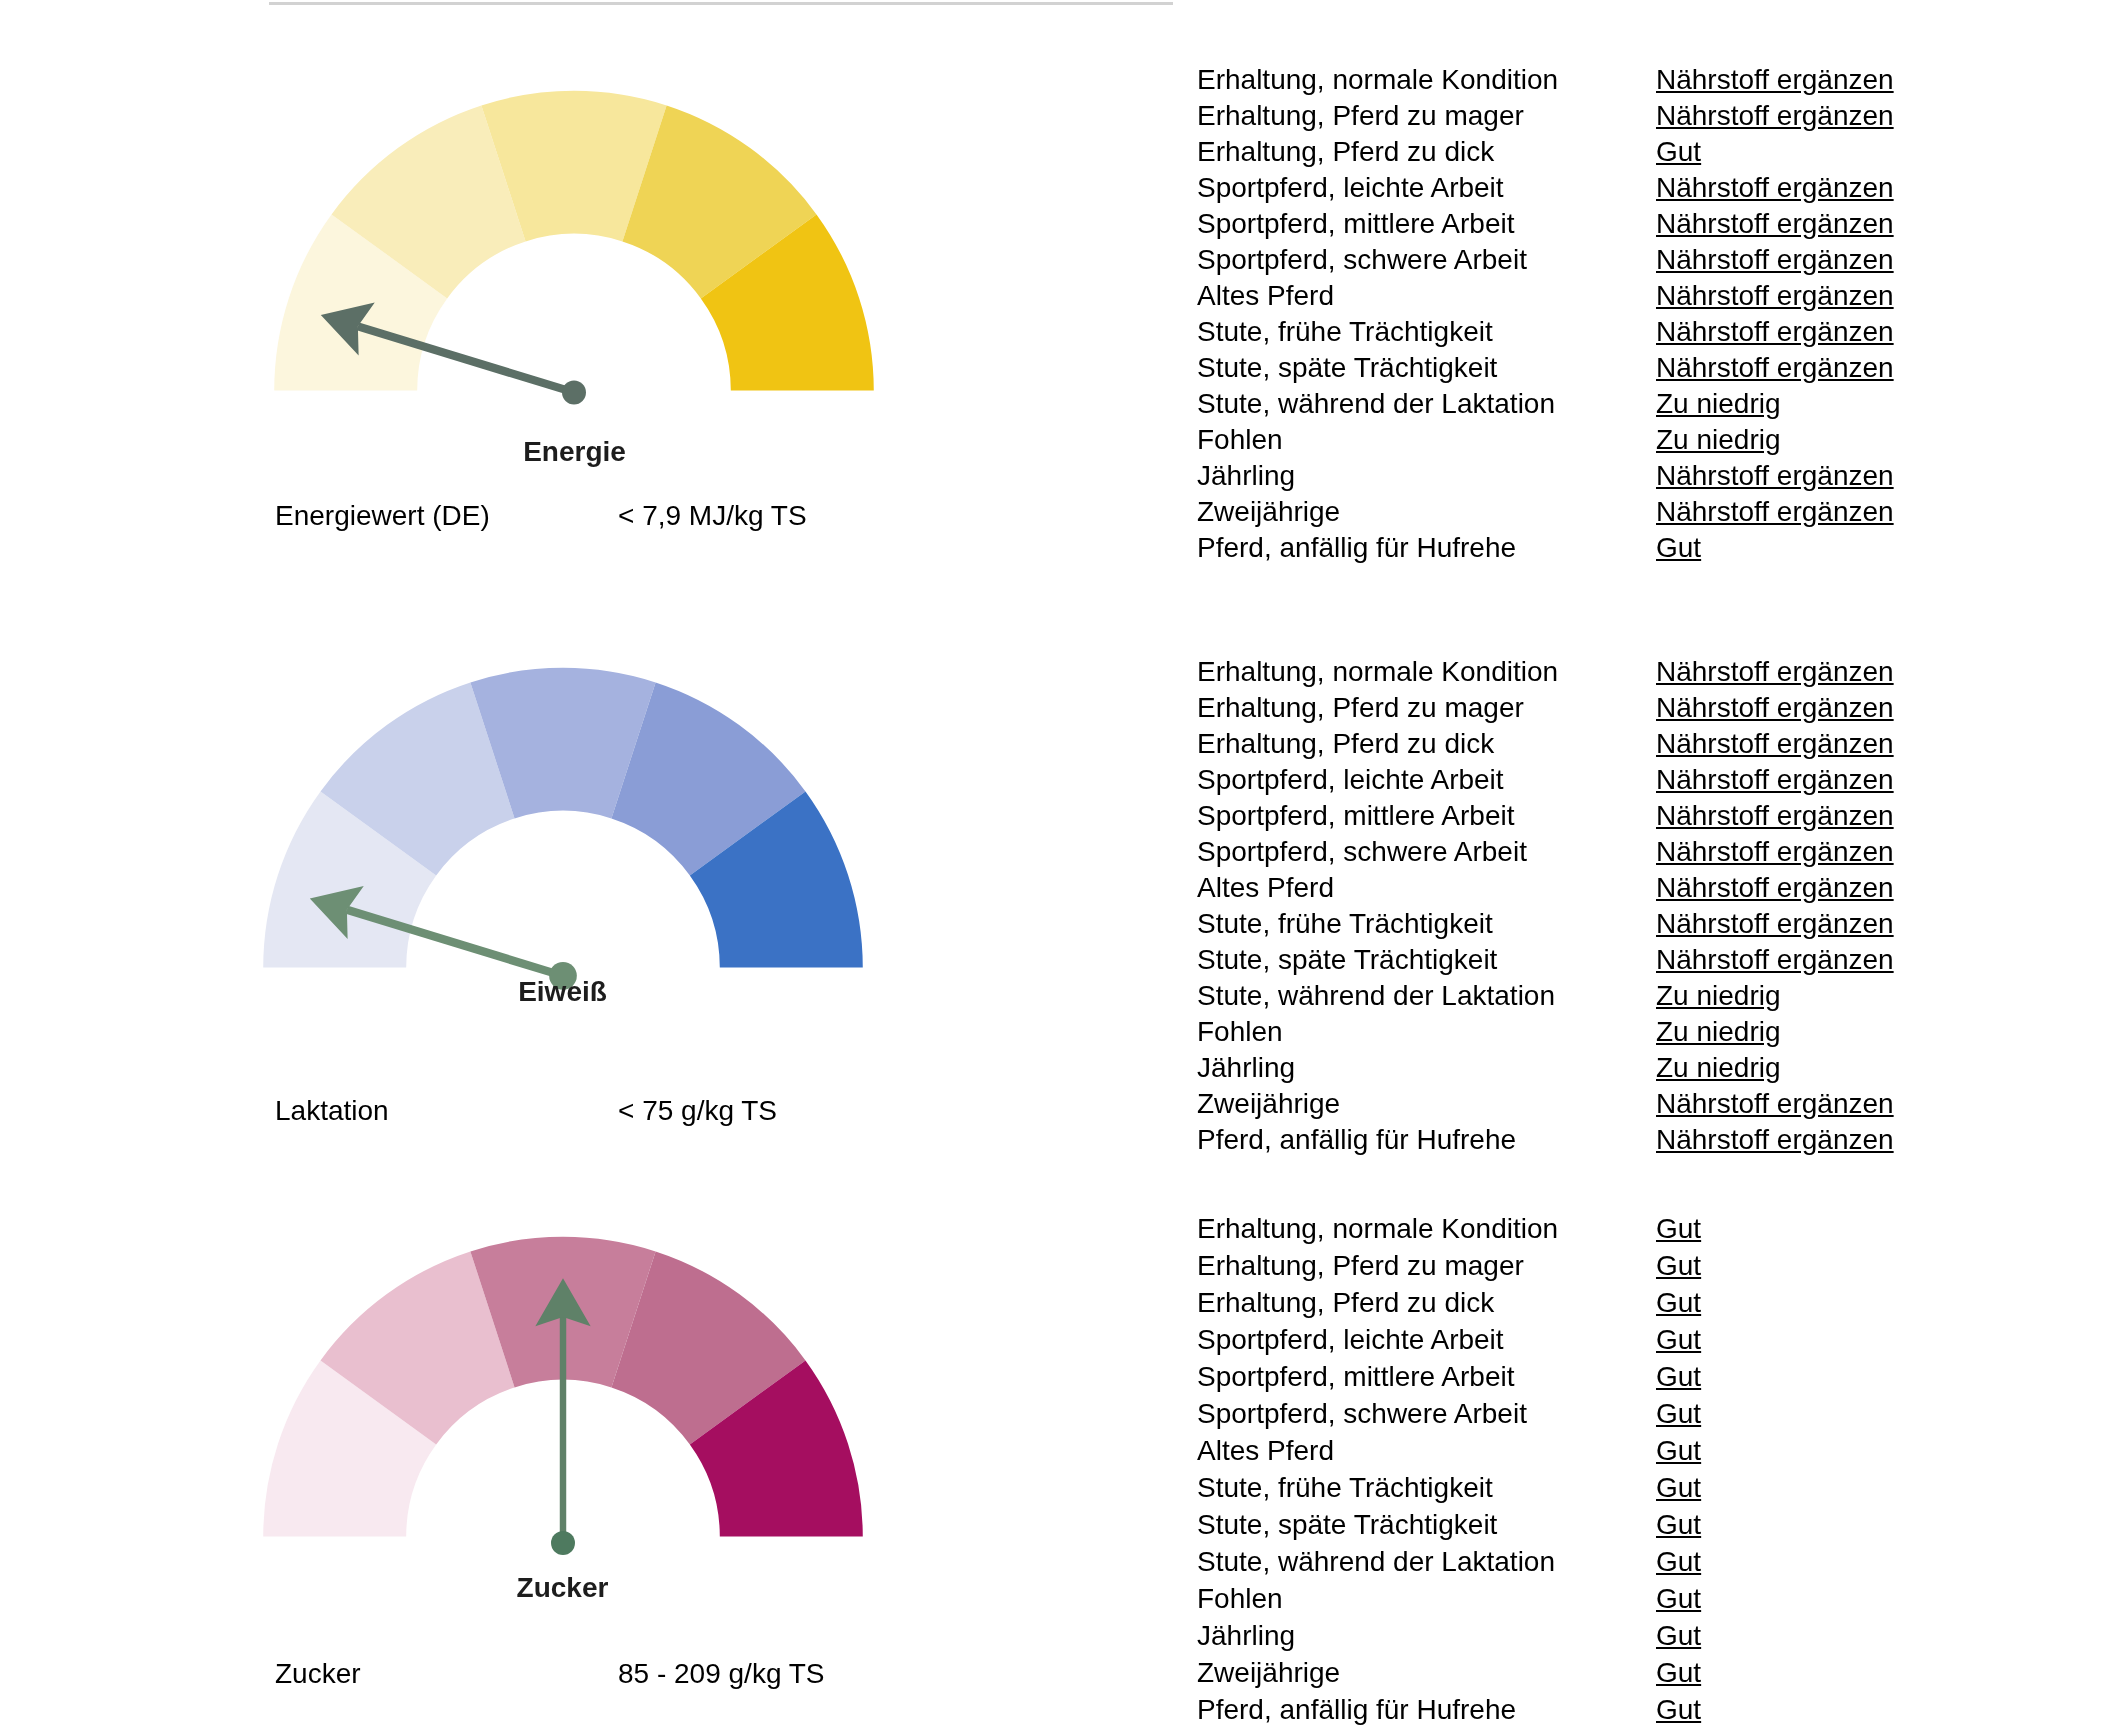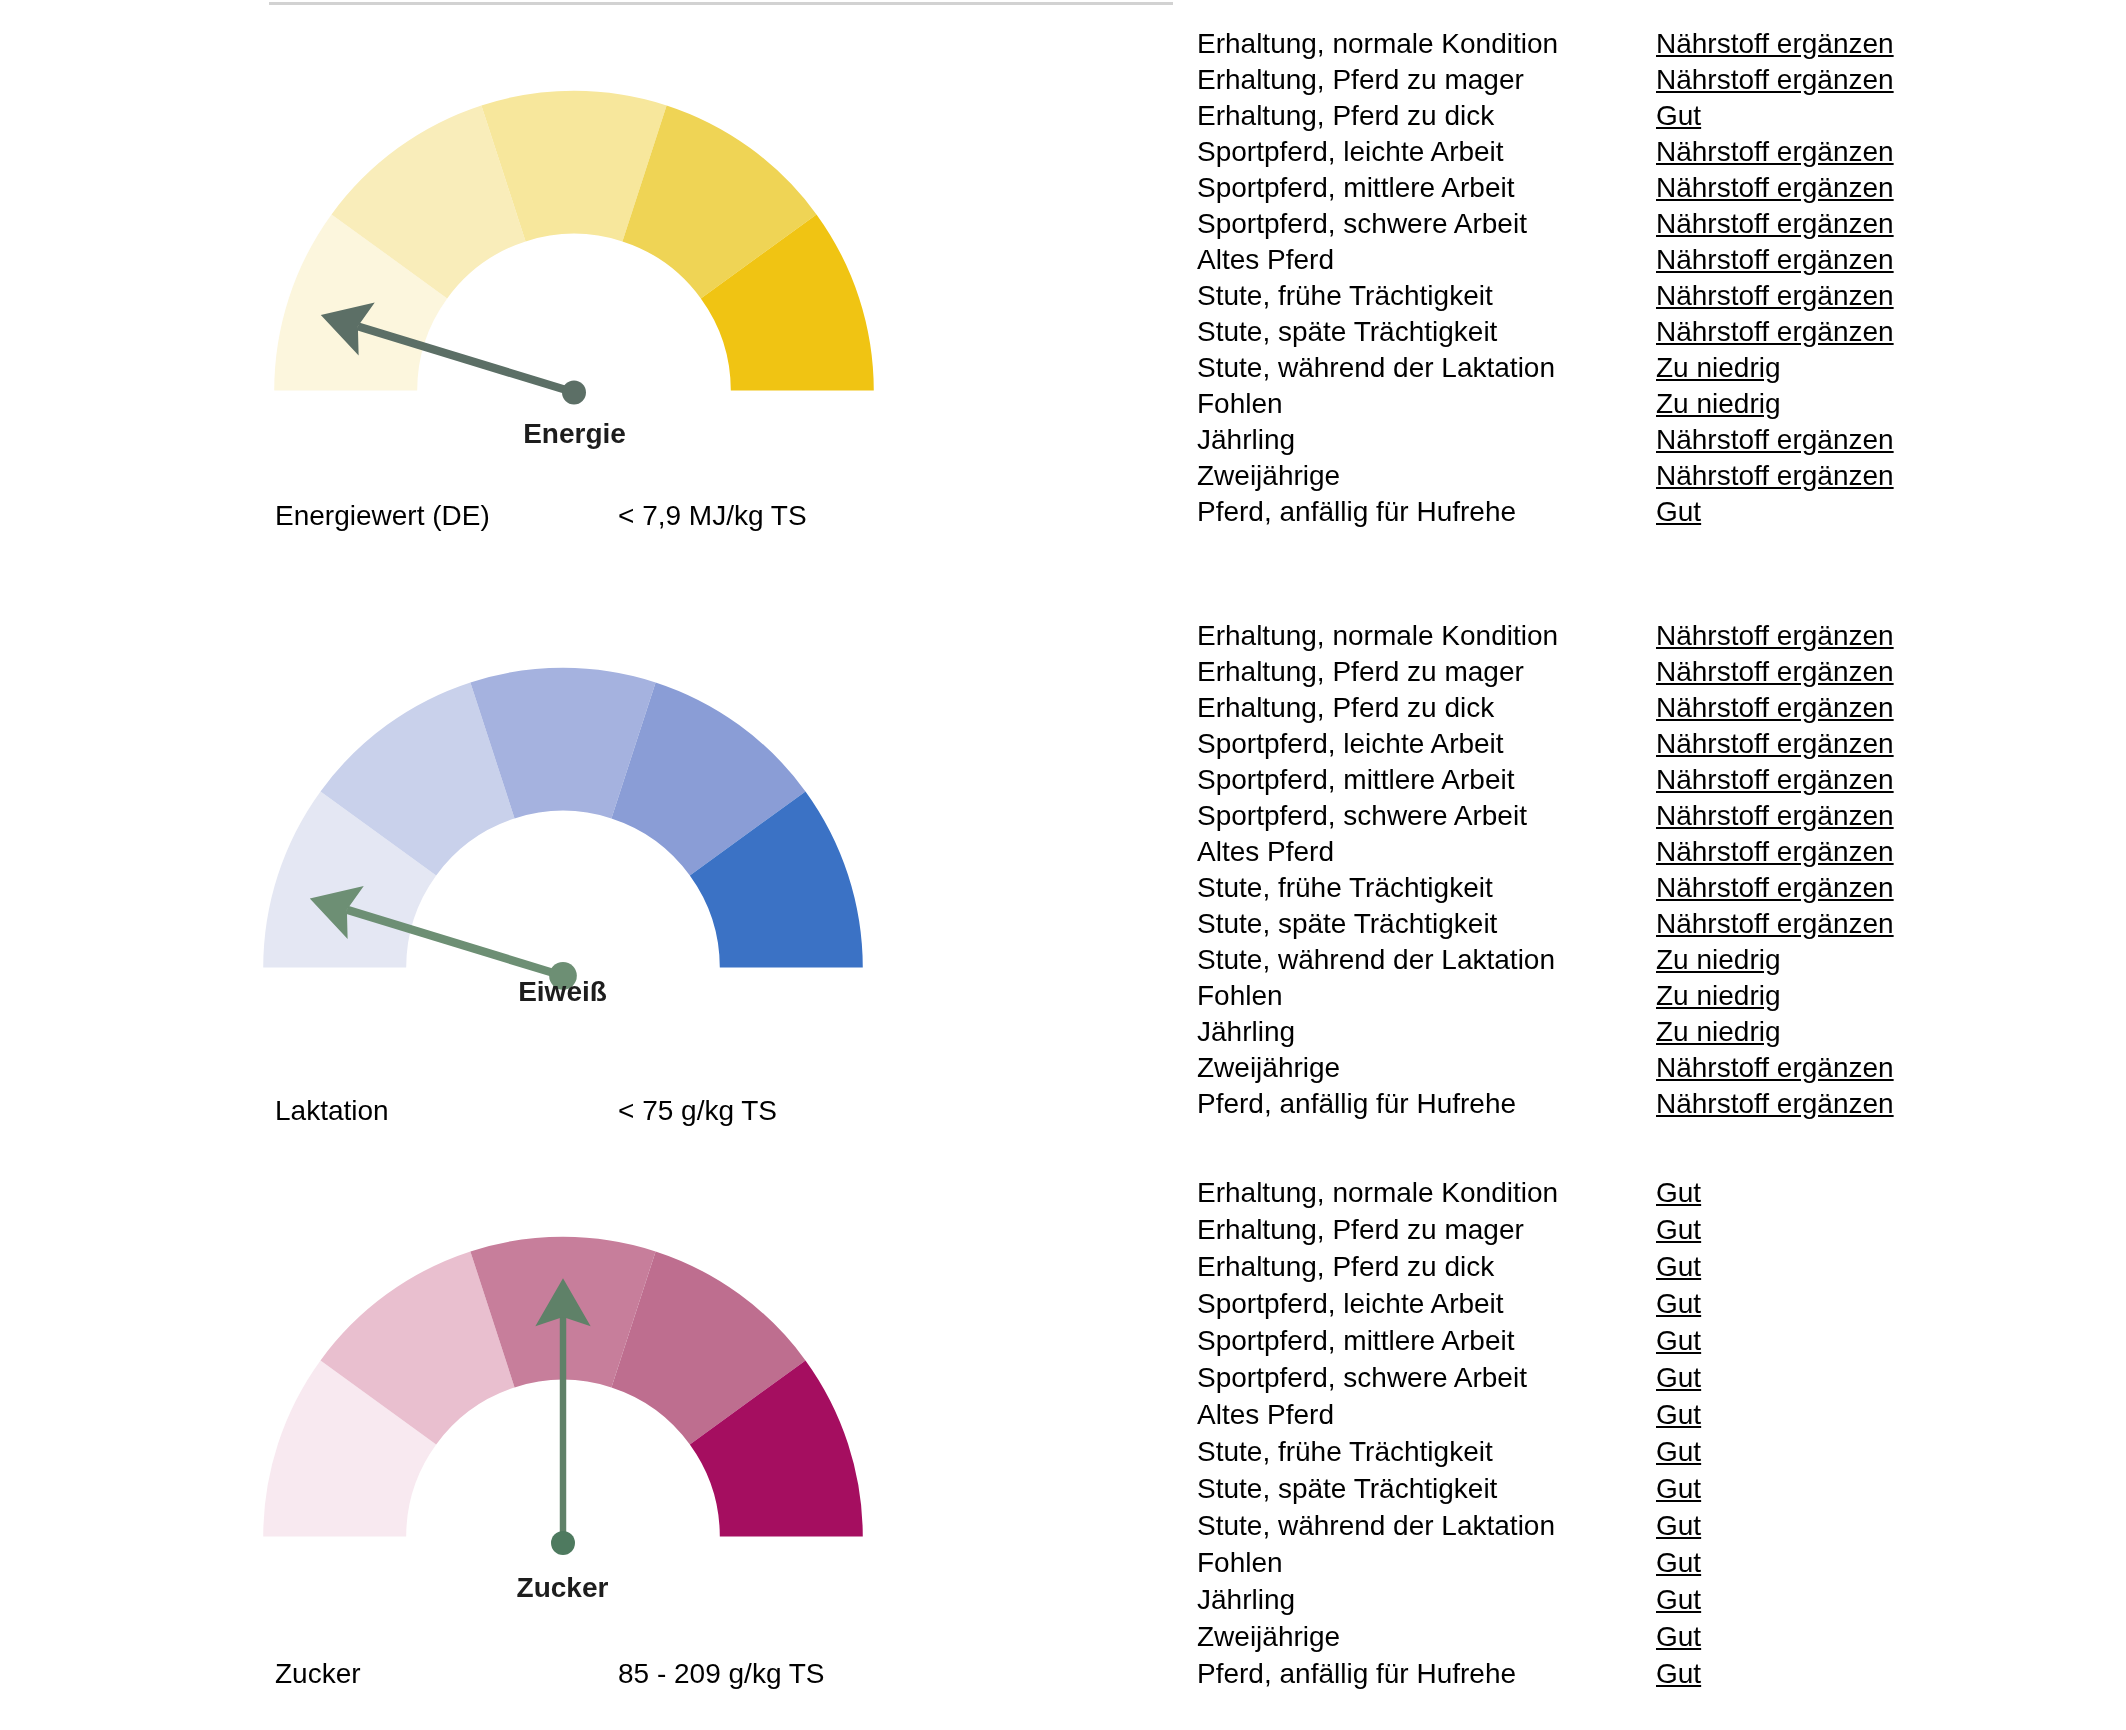--- a/index.html
+++ b/index.html
@@ -9,42 +9,42 @@
   }
   .divider{position:absolute;background:#d2d2d2;}
   .gauge-svg{position:absolute;}
   .gauge-caption{
     position:absolute;width:369px;text-align:center;
     font-size:28px;font-weight:bold;color:#1d1d1d;line-height:37px;
   }
   .metric-row{position:absolute;left:275px;width:831px;height:37px;line-height:37px;font-size:28px;text-decoration:underline;}
   .metric-label{position:absolute;left:0;}
   .metric-value{position:absolute;left:343px;}
-  .cond-table{position:absolute;left:1197px;width:886px;}
+  .cond-table{position:absolute;left:1197px;width:886px;margin-top:36px;}
   .trow{position:relative;width:100%;}
   .tlabel{position:absolute;left:0;white-space:nowrap;}
   .tvalue{position:absolute;left:459px;white-space:nowrap;text-decoration:underline;}
   .trow span{font-size:28px;}
 </style>
 </head>
 <body>
 
 <div class="divider" style="left:269px;top:1.8px;width:904px;height:3.7px;"></div>
 
 <svg class="gauge-svg" id="gauge-0" style="left:265px;top:86px;" width="618" height="337" viewBox="0 0 670 365">
     <path d="M 10.0 330.0 A 325 325 0 0 1 72.1 139.0 L 197.5 230.1 A 170 170 0 0 0 165.0 330.0 Z" fill="#FCF6DD"></path>
     <path d="M 72.1 139.0 A 325 325 0 0 1 234.6 20.9 L 282.5 168.3 A 170 170 0 0 0 197.5 230.1 Z" fill="#F9EDBA"></path>
     <path d="M 234.6 20.9 A 325 325 0 0 1 435.4 20.9 L 387.5 168.3 A 170 170 0 0 0 282.5 168.3 Z" fill="#F7E79C"></path>
     <path d="M 435.4 20.9 A 325 325 0 0 1 597.9 139.0 L 472.5 230.1 A 170 170 0 0 0 387.5 168.3 Z" fill="#EFD455"></path>
     <path d="M 597.9 139.0 A 325 325 0 0 1 660.0 330.0 L 505.0 330.0 A 170 170 0 0 0 472.5 230.1 Z" fill="#F0C413"></path>
     <line x1="335" y1="332" x2="100.7" y2="260.4" stroke="#5C6F66" stroke-width="9"></line>
     <polygon points="60.5,248.1 119.0,234.6 100.7,260.4 101.5,292.0" fill="#5C6F66"></polygon>
     <circle cx="335" cy="332" r="13" fill="#5C6F66"></circle>
   </svg>
-<div class="gauge-caption" style="left:390px;top:415px;">Energie</div>
+<div class="gauge-caption" style="left:390px;top:433px;">Energie</div>
 <div class="metric-row" style="top:497px;">
   <span class="metric-label">Energiewert (DE)</span>
   <span class="metric-value">&lt; 7,9 MJ/kg TS</span>
 </div>
 <div class="cond-table" id="table-0" style="top:26px;">
     <div class="trow" style="height: 36px; line-height: 36px;">
       <span class="tlabel">Erhaltung, normale Kondition</span>
       <span class="tvalue">Nährstoff ergänzen</span>
     </div>
     <div class="trow" style="height: 36px; line-height: 36px;">

